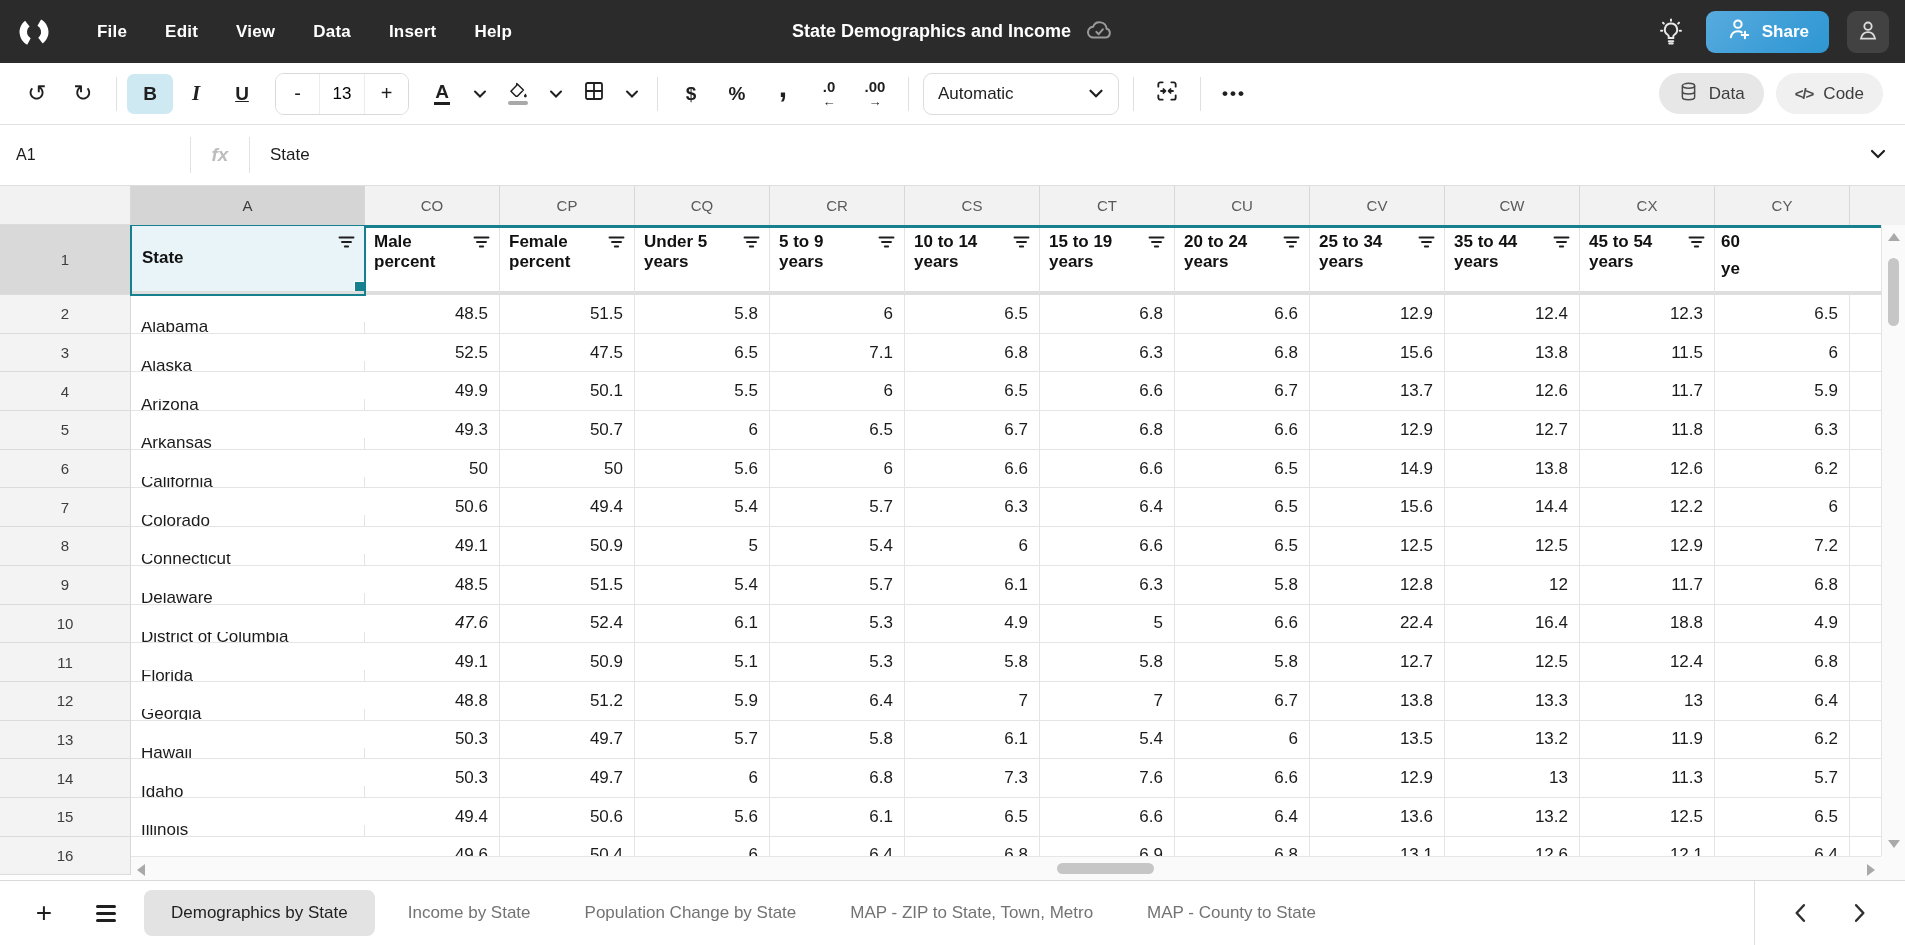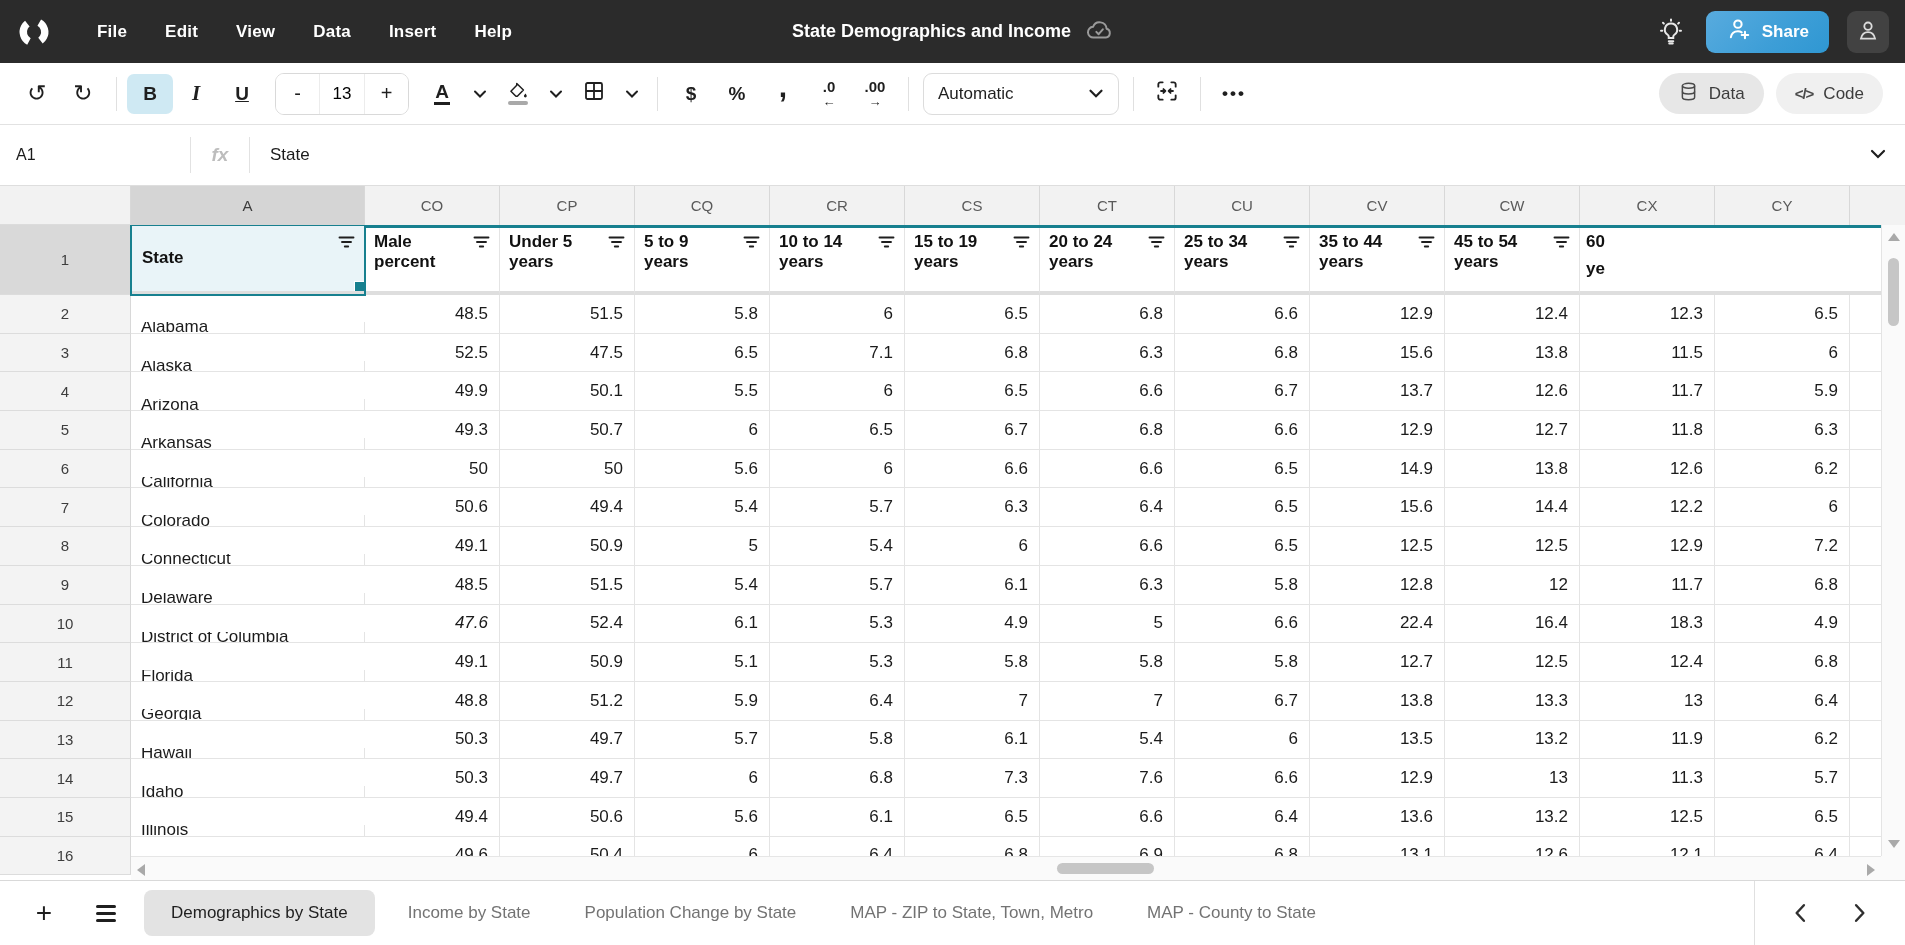--- a/index.html
+++ b/index.html
@@ -296,20 +296,26 @@
               </svg>
               <div class="fill-handle"></div>
             </div>
             <div class="hcell" style="width: 135px;">
               <div class="hlabel">Male percent</div>
               <svg class="filtericon" width="17" height="13" viewBox="0 0 17 13" fill="none" stroke="#1f1f1f" stroke-width="1.9" stroke-linecap="round">
                 <path d="M1.5 1.5h14M4 6h9M6.8 10.5h3.4"></path>
               </svg>
             </div>
             <div class="hcell" style="width: 135px;">
+              <div class="hlabel">Female percent</div>
+              <svg class="filtericon" width="17" height="13" viewBox="0 0 17 13" fill="none" stroke="#1f1f1f" stroke-width="1.9" stroke-linecap="round">
+                <path d="M1.5 1.5h14M4 6h9M6.8 10.5h3.4"></path>
+              </svg>
+            </div>
+            <div class="hcell" style="width: 135px;">
               <div class="hlabel">Under 5 years</div>
               <svg class="filtericon" width="17" height="13" viewBox="0 0 17 13" fill="none" stroke="#1f1f1f" stroke-width="1.9" stroke-linecap="round">
                 <path d="M1.5 1.5h14M4 6h9M6.8 10.5h3.4"></path>
               </svg>
             </div>
             <div class="hcell" style="width: 135px;">
               <div class="hlabel">5 to 9 years</div>
               <svg class="filtericon" width="17" height="13" viewBox="0 0 17 13" fill="none" stroke="#1f1f1f" stroke-width="1.9" stroke-linecap="round">
                 <path d="M1.5 1.5h14M4 6h9M6.8 10.5h3.4"></path>
               </svg>
@@ -488,21 +494,21 @@
             <div class="cell text" style="width: 234px;">District of Columbia</div>
             <div class="cell num" style="width: 135px; font-style: italic;">47.6</div>
             <div class="cell num" style="width: 135px;">52.4</div>
             <div class="cell num" style="width: 135px;">6.1</div>
             <div class="cell num" style="width: 135px;">5.3</div>
             <div class="cell num" style="width: 135px;">4.9</div>
             <div class="cell num" style="width: 135px;">5</div>
             <div class="cell num" style="width: 135px;">6.6</div>
             <div class="cell num" style="width: 135px;">22.4</div>
             <div class="cell num" style="width: 135px;">16.4</div>
-            <div class="cell num" style="width: 135px;">18.3</div>
+            <div class="cell num" style="width: 135px;">18.8</div>
             <div class="cell num" style="width: 135px;">4.9</div>
             <div class="cell pcell"></div>
           </div>
           <div class="grow">
             <div class="rownum">11</div>
             <div class="cell text" style="width: 234px;">Florida</div>
             <div class="cell num" style="width: 135px;">49.1</div>
             <div class="cell num" style="width: 135px;">50.9</div>
             <div class="cell num" style="width: 135px;">5.1</div>
             <div class="cell num" style="width: 135px;">5.3</div>

